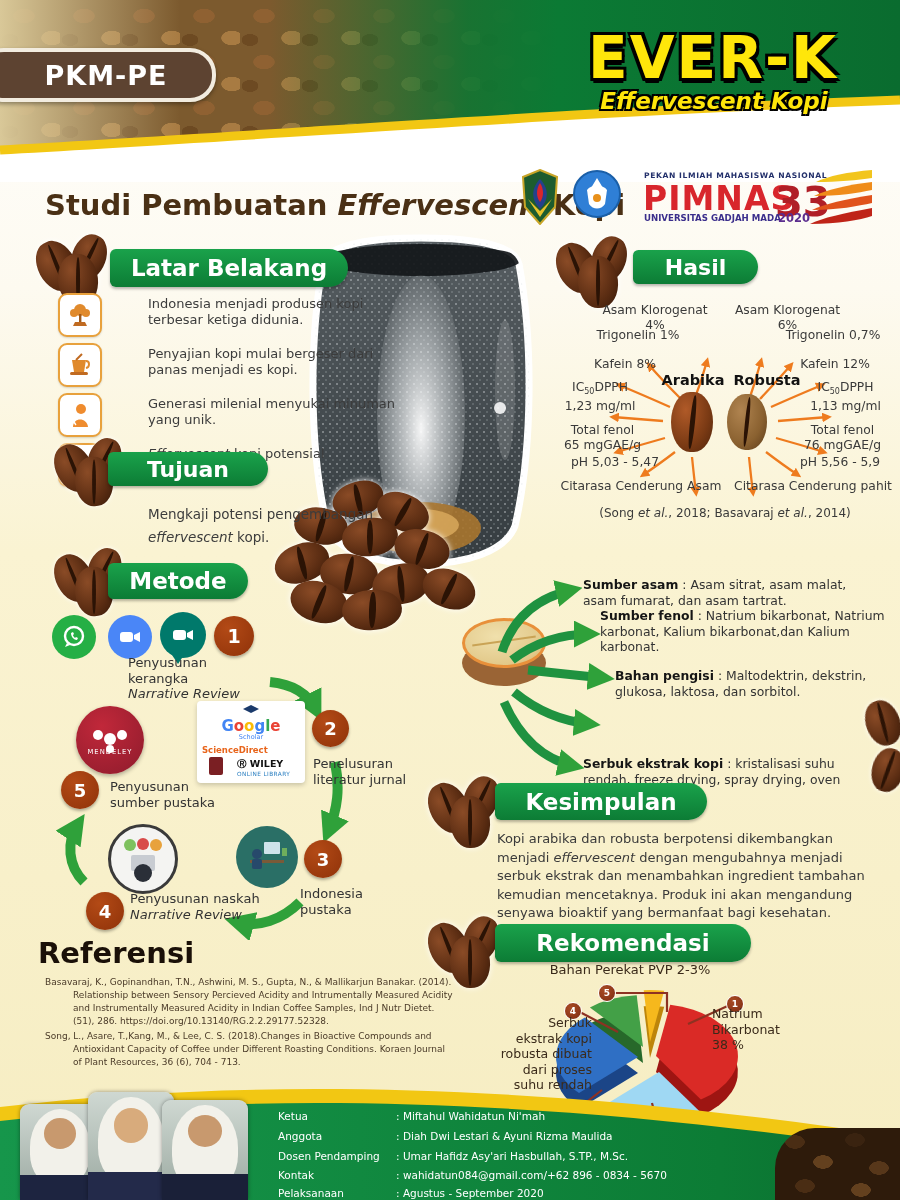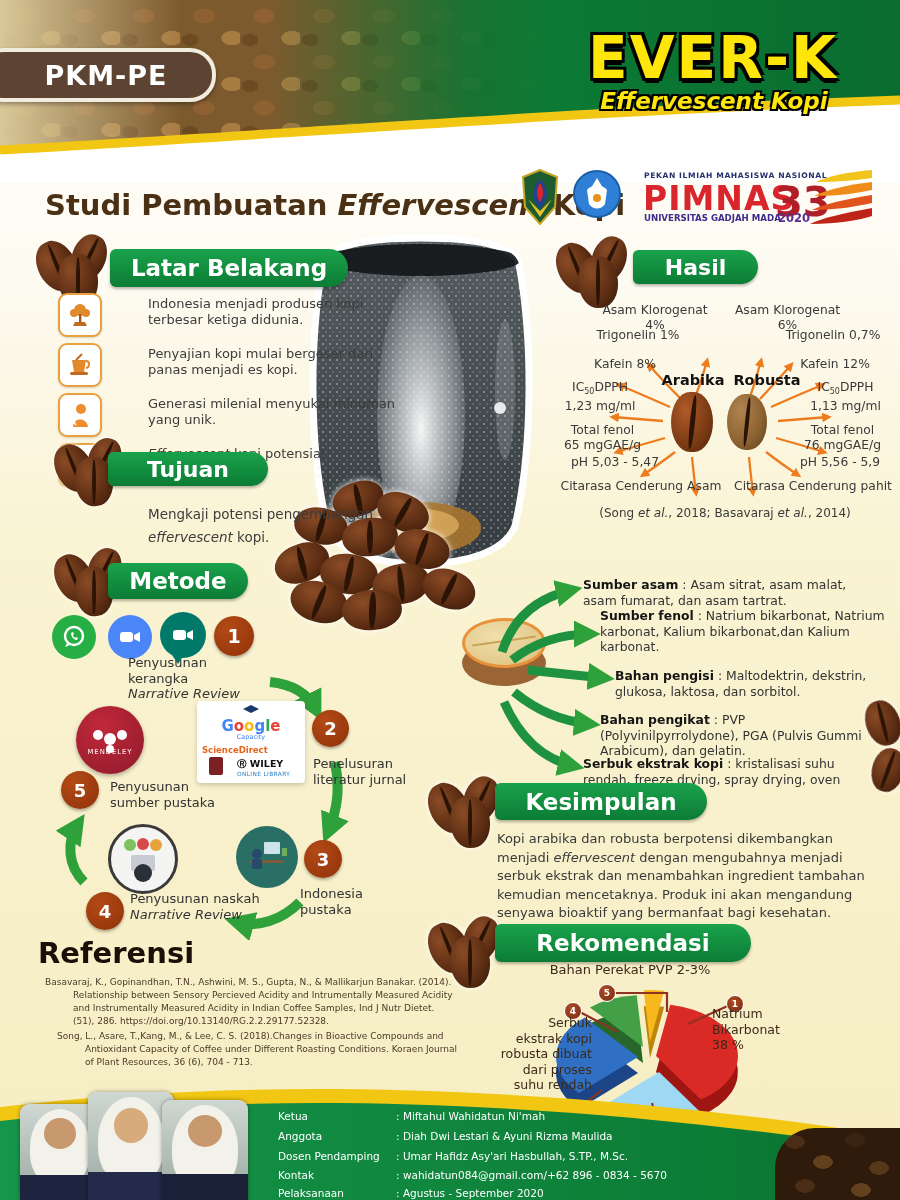--- a/index.html
+++ b/index.html
@@ -332,21 +332,21 @@
   </svg>
 
   <div class="gbox">
     <div style="text-align:center;margin-top:4px">
       <svg width="16" height="10" viewBox="0 0 16 10">
           <path d="M8,0 L16,4 L8,8 L0,4 Z" fill="#1a3a6b"></path>
         </svg><br>
       <span style="font-size:15px;font-weight:bold">
         <span class="g1">G</span><span class="g2">o</span><span class="g3">o</span><span class="g4">g</span><span class="g5">l</span><span class="g6">e</span>
       </span>
-      <div style="font-size:6.5px;color:#4285F4;margin-top:-2px">Capacity</div>
+      <div style="font-size:6.5px;color:#4285F4;margin-top:-2px">Scholar</div>
     </div>
     <div style="position:absolute;left:5px;top:44px;color:#e8641a;font-weight:bold;font-size:8.5px">ScienceDirect</div>
     <div style="position:absolute;left:12px;top:56px;width:14px;height:18px;background:#7a1f23;border-radius:2px"></div>
     <div style="position:absolute;left:40px;top:57px">
       <span style="font-size:9.5px;font-weight:bold;color:#111">Ⓡ </span><span style="font-size:9.5px;font-weight:bold;color:#111">WILEY</span>
       <div style="font-size:5.8px;color:#2a7fc1;letter-spacing:.4px">ONLINE LIBRARY</div>
     </div>
   </div>
   <div class="numc" style="left:312px;top:710px;width:37px;height:37px;font-size:18px">
       <span>2</span>
@@ -397,21 +397,21 @@
   </div>
   <div class="numc" style="left:86px;top:892px;width:38px;height:38px;font-size:18px">
       <span>4</span>
     </div>
   <div class="steplbl" style="left:130px;top:891px;width:140px">
     <span>Penyusunan naskah</span><br><i>Narrative Review</i>
   </div>
 
   <div class="abs" style="left:38px;top:936px;font-size:29px;font-weight:bold;color:#1a1008">Referensi</div>
   <div class="ref" style="left:45px;top:976px">Basavaraj, K., Gopinandhan, T.N., Ashwini, M. S., Gupta, N., &amp; Mallikarjun Banakar. (2014). Relationship between Sensory Percieved Acidity and Intrumentally Measured Acidity and Instrumentally Measured Acidity in Indian Coffee Samples, Ind J Nutr Dietet. (51), 286. https://doi.org/10.13140/RG.2.2.29177.52328.</div>
-  <div class="ref" style="left:57px;top:1030px">Song, L., Asare, T.,Kang, M., &amp; Lee, C. S. (2018).Changes in Bioactive Compounds and Antioxidant Capacity of Coffee under Different Roasting Conditions. Koraen Journal of Plant Resources, 36 (6), 704 - 713.</div>
+  <div class="ref" style="left:45px;top:1030px">Song, L., Asare, T.,Kang, M., &amp; Lee, C. S. (2018).Changes in Bioactive Compounds and Antioxidant Capacity of Coffee under Different Roasting Conditions. Koraen Journal of Plant Resources, 36 (6), 704 - 713.</div>
 
   <div class="cluster" style="left:556px;top:236px">
     <div class="bean" style="left:2px;top:6px;width:38px;height:52px;transform:rotate(-28deg)">
         <i></i>
       </div>
     <div class="bean" style="left:36px;top:0;width:34px;height:46px;transform:rotate(20deg)">
         <i></i>
       </div>
     <div class="bean" style="left:22px;top:20px;width:40px;height:52px;transform:rotate(-6deg)">
         <i></i>
@@ -489,21 +489,20 @@
       <path d="M42,92 Q58,42 112,30" marker-end="url(#mg)"></path>
       <path d="M52,100 Q86,74 130,74" marker-end="url(#mg)"></path>
       <path d="M68,110 Q104,114 144,118" marker-end="url(#mg)"></path>
       <path d="M54,132 Q88,160 130,164" marker-end="url(#mg)"></path>
       <path d="M44,142 Q68,196 114,206" marker-end="url(#mg)"></path>
     </g>
   </svg>
   <div class="kitem" style="left:583px;top:577px;width:290px"><b>Sumber asam</b><span> : Asam sitrat, asam malat, asam fumarat, dan asam tartrat.</span></div>
   <div class="kitem" style="left:600px;top:608px;width:285px"><b>Sumber fenol</b><span> : Natrium bikarbonat, Natrium karbonat, Kalium bikarbonat,dan Kalium karbonat.</span></div>
   <div class="kitem" style="left:615px;top:668px;width:260px"><b>Bahan pengisi</b><span> : Maltodektrin, dekstrin, glukosa, laktosa, dan sorbitol.</span></div>
-  <div class="kitem" style="left:600px;top:712px;width:285px"><b>Bahan pengikat</b><span> : PVP (Polyvinilpyrrolydone), PGA (Pulvis Gummi Arabicum), dan gelatin.</span></div>
   <div class="kitem" style="left:583px;top:756px;width:295px"><b>Serbuk ekstrak kopi</b><span> : kristalisasi suhu rendah, freeze drying, spray drying, oven drying.</span></div>
 
   <div class="cluster" style="left:428px;top:776px">
     <div class="bean" style="left:2px;top:6px;width:38px;height:52px;transform:rotate(-28deg)">
         <i></i>
       </div>
     <div class="bean" style="left:36px;top:0;width:34px;height:46px;transform:rotate(20deg)">
         <i></i>
       </div>
     <div class="bean" style="left:22px;top:20px;width:40px;height:52px;transform:rotate(-6deg)">

